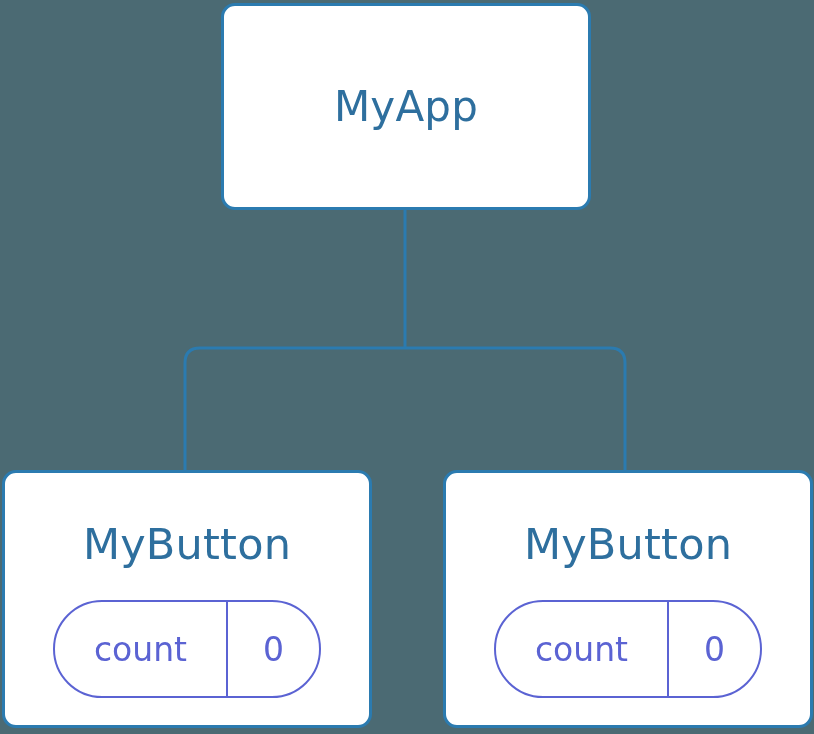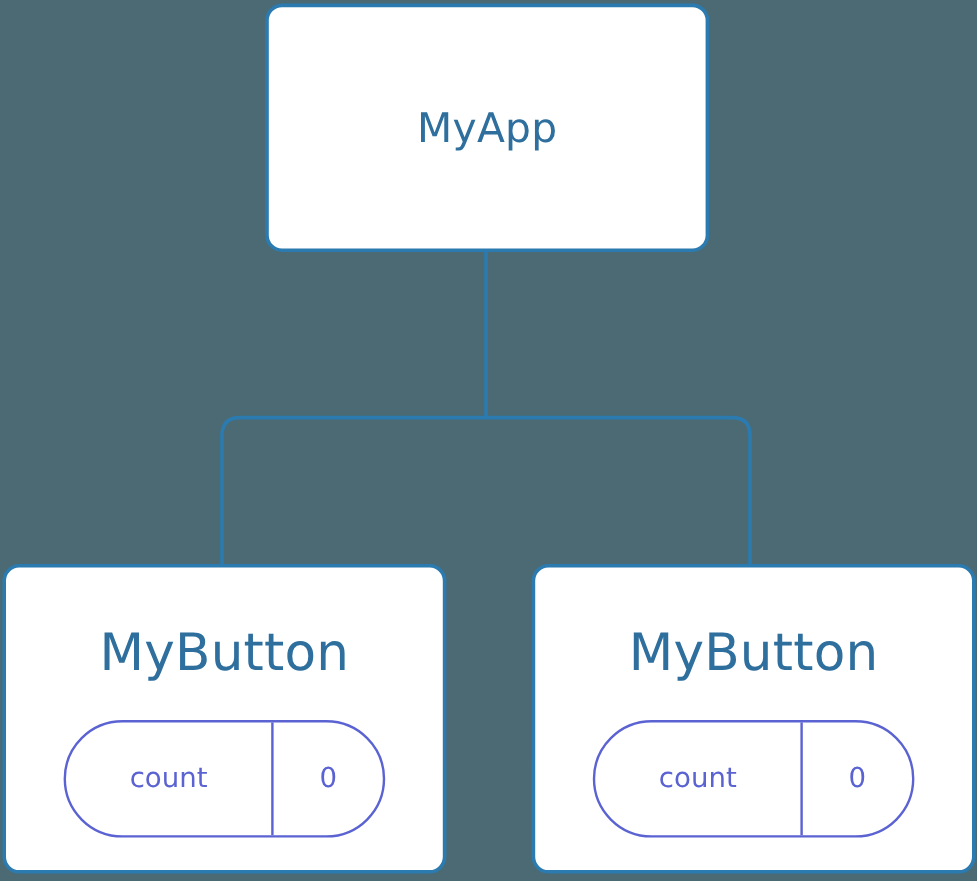--- a/index.html
+++ b/index.html
@@ -43,21 +43,21 @@
   .node-child {
     width: 370px;
     height: 258px;
     justify-content: flex-start;
   }
   .node-child-left  { left: 2px;   top: 470px; }
   .node-child-right { left: 443px; top: 470px; }
 
   .node-title {
     color: #2e6f9e;
-    font-size: 34px;
+    font-size: 42px;
     line-height: 1;
     letter-spacing: 0.2px;
     white-space: nowrap;
   }
   .node-child .node-title {
     margin-top: 50px;
     font-size: 43px;
   }
 
   .state-pill {
@@ -71,21 +71,21 @@
     display: flex;
     align-items: stretch;
     background: #ffffff;
   }
   .pill-key,
   .pill-val {
     display: flex;
     align-items: center;
     justify-content: center;
     color: #5b63d3;
-    font-size: 23px;
+    font-size: 33px;
     line-height: 1;
     white-space: nowrap;
   }
   .pill-key {
     flex: 0 0 173px;
     border-right: 2px solid #5b63d3;
     box-sizing: border-box;
   }
   .pill-val {
     flex: 1 1 auto;

